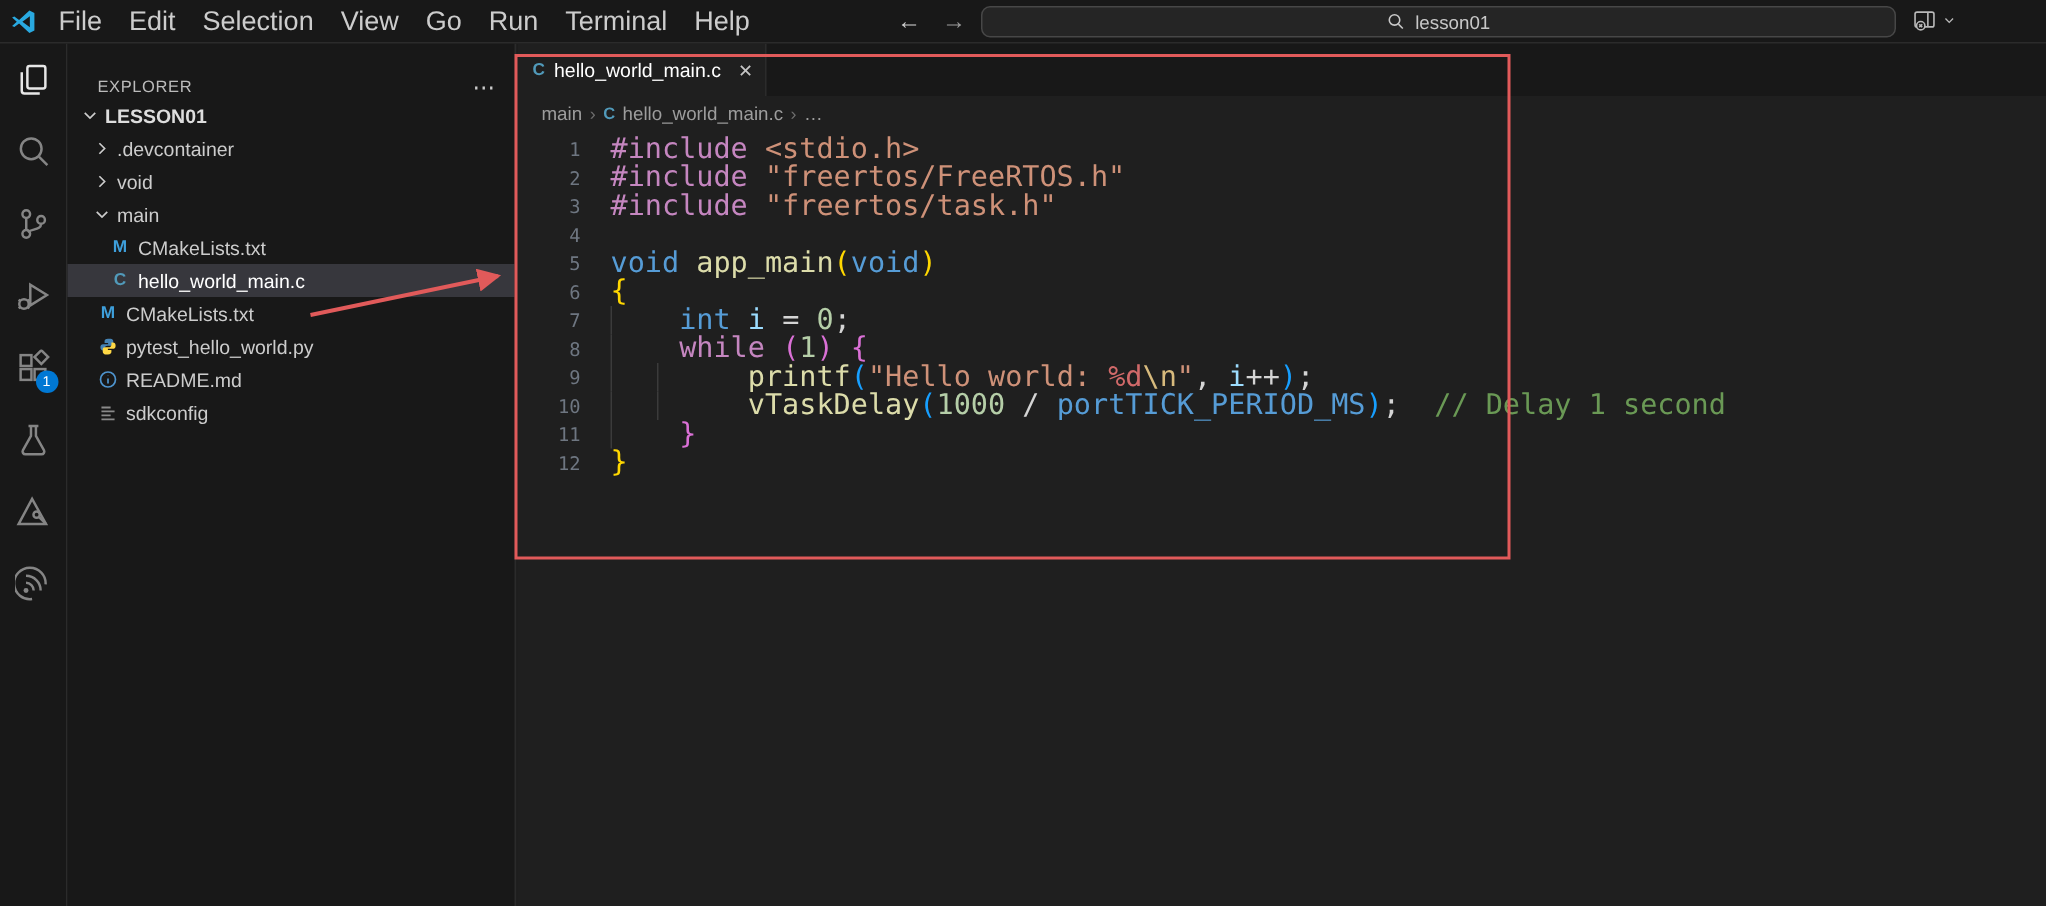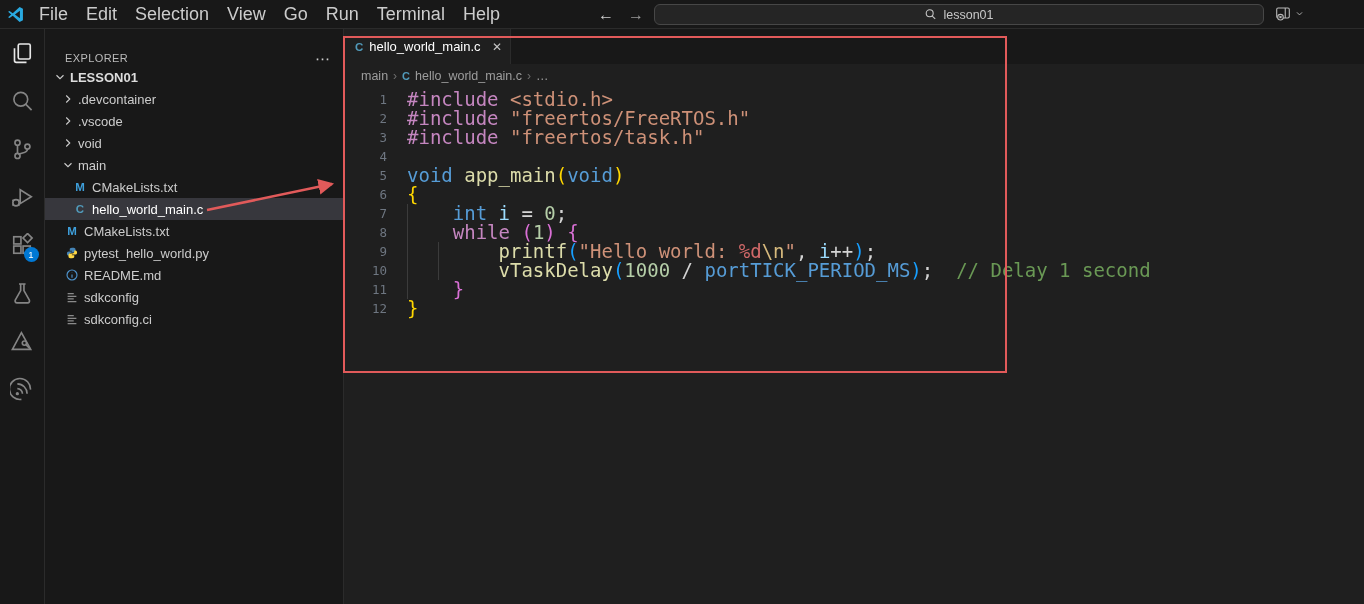--- a/index.html
+++ b/index.html
@@ -216,28 +216,20 @@
             </svg>
           </span>
           <span class="label">.devcontainer</span>
         </div>
         <div class="tree-row" style="padding-left: 15px;">
           <span class="chev">
             <svg viewBox="0 0 16 16" fill="none" stroke="#cccccc" stroke-width="1.3">
               <path d="M6 4l4 4-4 4"></path>
             </svg>
           </span>
-          <span class="label">.vscode</span>
-        </div>
-        <div class="tree-row" style="padding-left: 15px;">
-          <span class="chev">
-            <svg viewBox="0 0 16 16" fill="none" stroke="#cccccc" stroke-width="1.3">
-              <path d="M6 4l4 4-4 4"></path>
-            </svg>
-          </span>
           <span class="label">void</span>
         </div>
         <div class="tree-row" style="padding-left: 15px;">
           <span class="chev">
             <svg viewBox="0 0 16 16" fill="none" stroke="#cccccc" stroke-width="1.3" style="transform:rotate(90deg)">
               <path d="M6 4l4 4-4 4"></path>
             </svg>
           </span>
           <span class="label">main</span>
         </div>
@@ -271,28 +263,20 @@
           </span>
           <span class="label">README.md</span>
         </div>
         <div class="tree-row" style="padding-left: 19px;">
           <span class="ficon">
             <svg viewBox="0 0 16 16" stroke="#8a8a8a" stroke-width="1.4" fill="none">
               <path d="M3 4.2h7M3 7.2h10M3 10.2h7M3 13.2h10"></path>
             </svg>
           </span>
           <span class="label">sdkconfig</span>
-        </div>
-        <div class="tree-row" style="padding-left: 19px;">
-          <span class="ficon">
-            <svg viewBox="0 0 16 16" stroke="#8a8a8a" stroke-width="1.4" fill="none">
-              <path d="M3 4.2h7M3 7.2h10M3 10.2h7M3 13.2h10"></path>
-            </svg>
-          </span>
-          <span class="label">sdkconfig.ci</span>
         </div>
       </div>
   </div>
 
   <div class="editor">
     <div class="tabstrip">
       <div class="tab">
         <span class="tab-icon" style="color:#519aba; text-transform:uppercase;">c</span>
         <span class="tab-label">hello_world_main.c</span>
         <span class="tab-close">✕</span>

